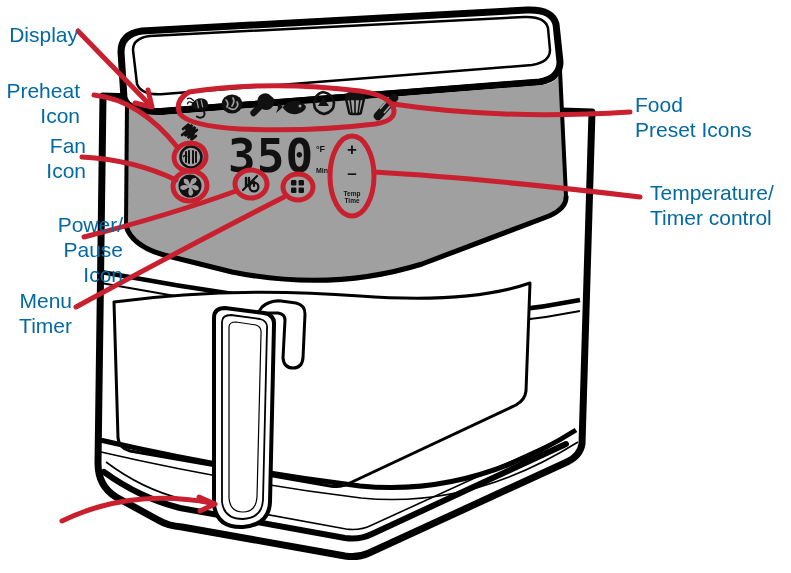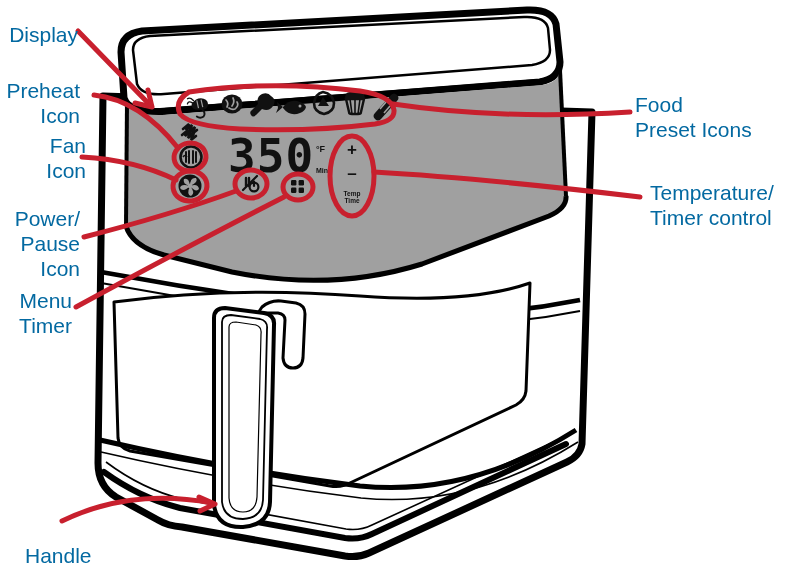--- a/index.html
+++ b/index.html
@@ -319,28 +319,27 @@
   </svg>
 
   <div class="lbl r" style="left:0px;top:22px;width:78px;">Display</div>
 
   <div class="lbl r" style="left:0px;top:70px;width:80px;white-space:pre;margin-top:8px;">Preheat
 Icon</div>
 
   <div class="lbl r" style="left:0px;top:133px;width:70px;white-space:pre;margin-left:16px;">Fan
 Icon</div>
 
-  <div class="lbl r" style="left:0px;top:206px;width:80px;white-space:pre;">Power/
+  <div class="lbl r" style="left:0px;top:212px;width:80px;white-space:pre;padding-left:43px;">Power/
 Pause
 Icon</div>
 
   <div class="lbl r" style="left:0px;top:288px;width:72px;white-space:pre;">Menu
 Timer</div>
 
-  <div class="lbl l" style="left:25px;top:543px;width:120px;">Handle</div>
 
   <div class="lbl l" style="left:635px;top:92px;width:160px;white-space:pre;">Food
 Preset Icons</div>
 
   <div class="lbl l" style="left:650px;top:180px;width:150px;white-space:pre;">Temperature/
 Timer control</div>
 
 </div>
 
 </body></html>

